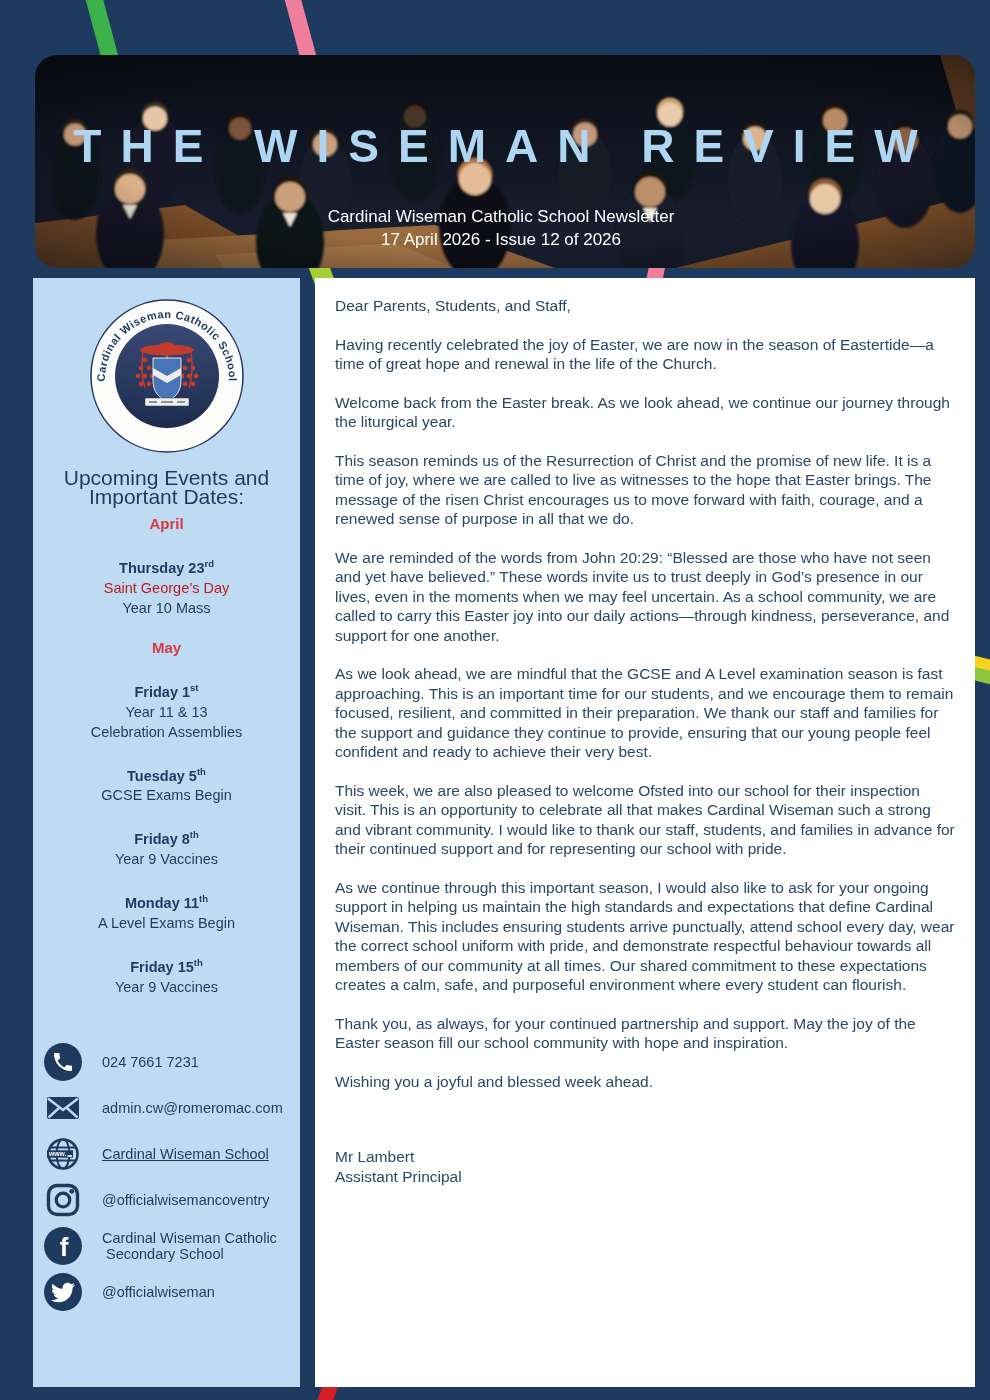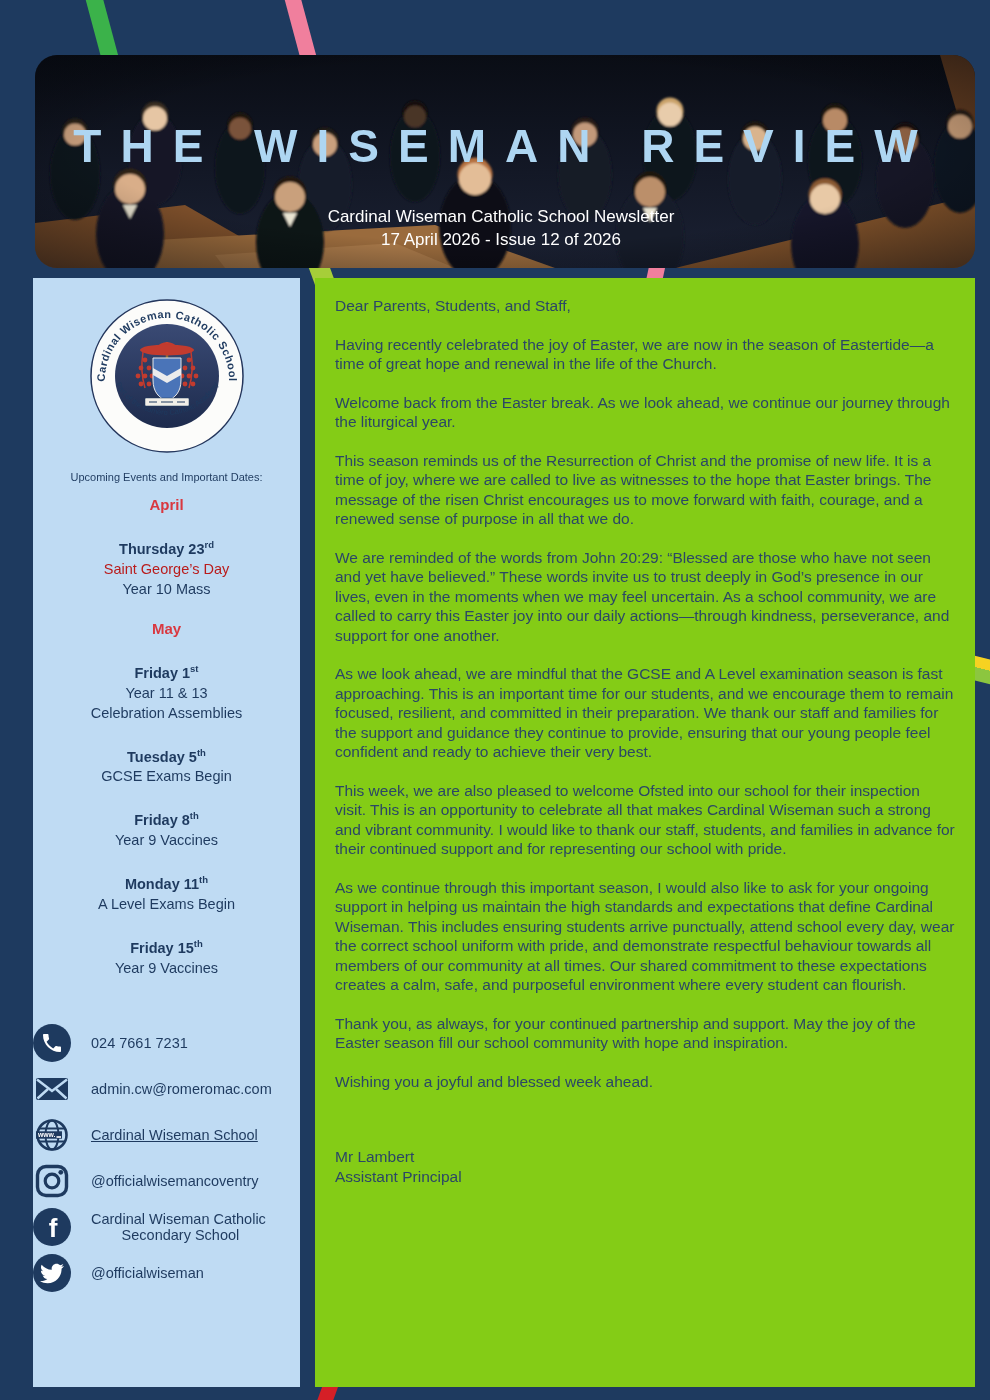--- a/index.html
+++ b/index.html
@@ -18,36 +18,36 @@
           overflow:hidden;z-index:2;}
   .header svg{display:block;}
   .header-title{position:absolute;left:0;right:0;top:64px;text-align:center;color:#aed6f2;
           font-size:46px;font-weight:bold;letter-spacing:19px;white-space:nowrap;}
   .header-sub{position:absolute;left:0;right:8px;top:150px;text-align:center;color:#ffffff;
           font-size:17px;line-height:23px;}
 
   .sidebar{position:absolute;left:33px;top:278px;width:267px;height:1109px;background:#bfdbf3;
           z-index:2;color:#1e3a5f;}
   .logo-wrap{width:156px;height:156px;margin:20px auto 0;}
-  .events-heading{margin-top:14px;padding:0 26px;text-align:center;font-size:11px;line-height:19px;}
+  .events-heading{margin-top:14px;padding:0 26px;text-align:center;font-size:21px;line-height:19px;}
   .events{text-align:center;font-size:14.5px;line-height:20px;}
   .month-name{color:#d93840;font-weight:bold;font-size:15px;margin-top:8px;margin-bottom:20px;}
   .event{margin-bottom:20px;}
   .event-day{font-weight:bold;}
   .event-day sup{font-size:9.5px;}
   .event-line.highlight{color:#b91c1c;}
-  .contacts{margin-top:46px;padding-left:0;text-align:center;}
+  .contacts{margin-top:46px;padding-left:11px;}
   .contact-row{display:flex;align-items:center;margin-bottom:8px;min-height:38px;}
   .contact-icon{width:38px;height:38px;flex:0 0 38px;margin-right:20px;}
   .contact-icon svg{display:block;}
   .contact-label{font-size:14.5px;line-height:16px;color:#1e3a5f;}
   .contact-label.link{text-decoration:underline;}
   .contact-line + .contact-line{padding-left:4px;}
 
-  .content{position:absolute;left:315px;top:278px;width:660px;height:1109px;background:#84cc16;
+  .content{position:absolute;left:315px;top:278px;width:660px;height:1109px;background:#ffffff;
           z-index:2;box-sizing:border-box;padding:18px 20px;color:#2b4766;}
   .letter-body p{margin:0 0 19px;font-size:15.5px;line-height:19.5px;}
   .signature{margin-top:56px;font-size:15.5px;line-height:19.5px;}
 </style>
 </head>
 <body>
 
 <div class="page">
 
   <div class="stripe stripe-green-top"></div>

